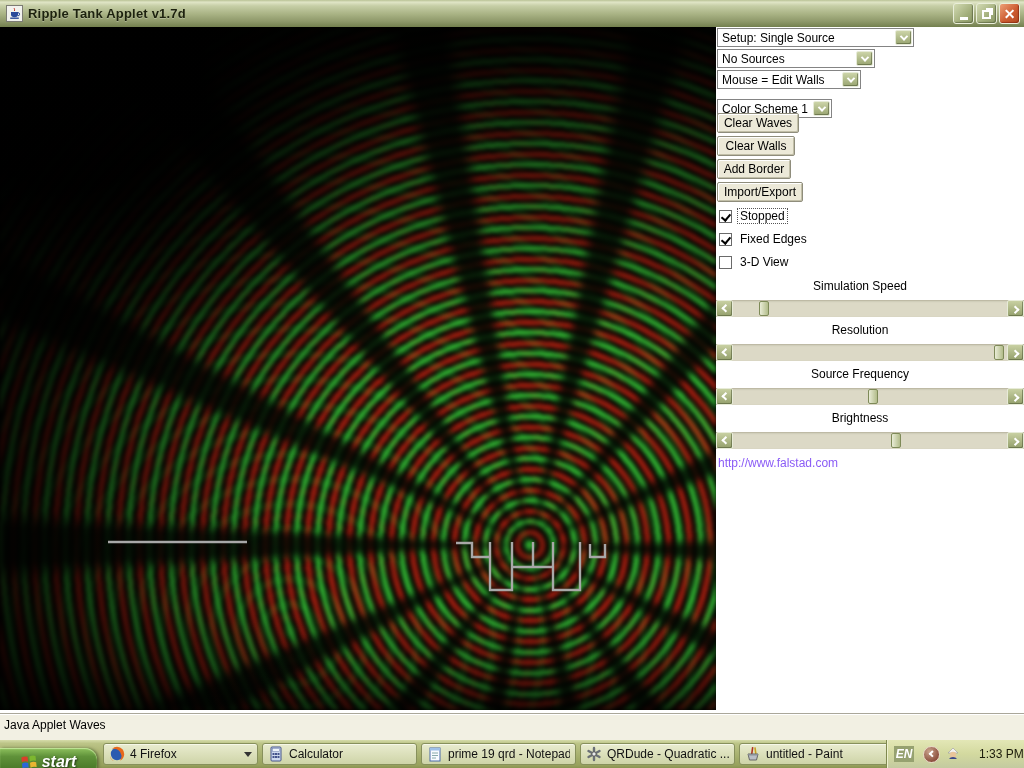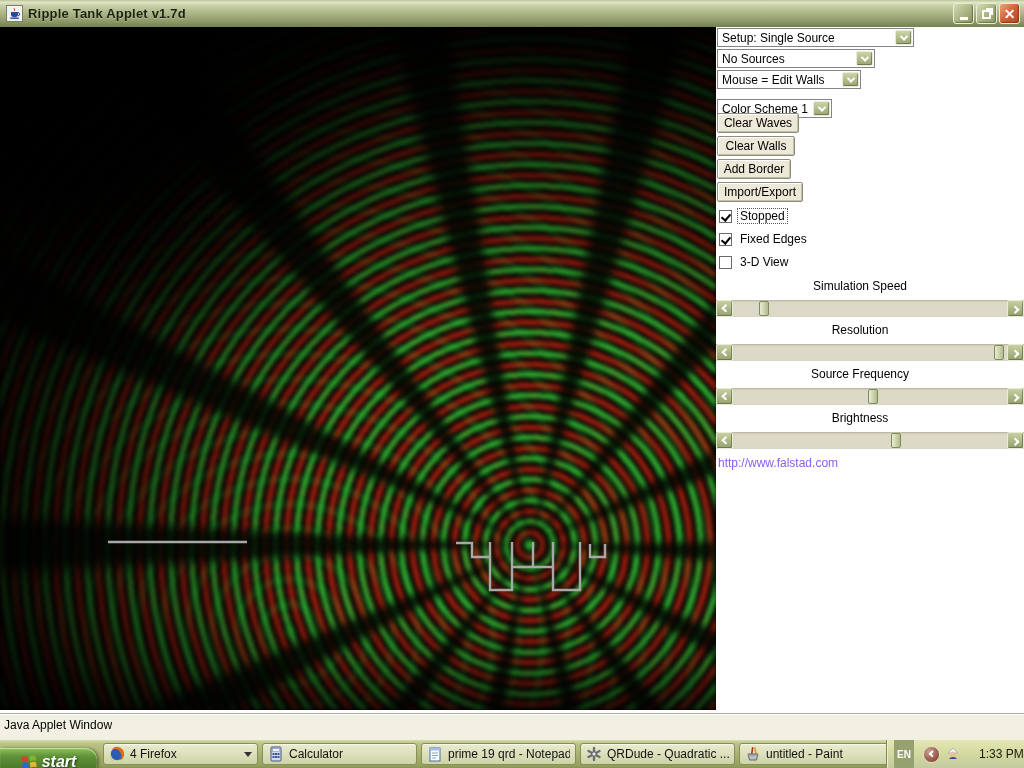--- a/index.html
+++ b/index.html
@@ -105,22 +105,22 @@
     border:1px solid #87905c; box-shadow:inset 0 1px 0 #f6f8e8;
     display:flex; align-items:center; padding:0 5px; gap:5px; font-size:12px; color:#111; }
   .task-label { white-space:nowrap; overflow:hidden; flex:1; }
   .group-arrow { width:0; height:0; border-left:4px solid transparent; border-right:4px solid transparent;
     border-top:5px solid #333; }
   .ticon { width:16px; height:16px; flex:0 0 16px; }
   #tray { position:absolute; left:886px; top:0; width:138px; height:28px;
     background:linear-gradient(180deg,#e3e7b6 0%,#d3d99f 50%,#c3caa0 100%);
     border-left:1px solid #7f884f; box-shadow:inset 1px 0 0 #eef1cf;
     display:flex; align-items:center; }
-  #lang-box { margin-left:7px; width:20px; height:28px; background:#96a170; color:#fff;
-    font-size:10px; font-weight:bold; display:flex; align-items:center; justify-content:center; }
+  #lang-box { margin-left:7px; width:20px; height:16px; background:#96a170; color:#fff;
+    font-size:12px; font-weight:bold; display:flex; align-items:center; justify-content:center;font-style:italic; }
   #tray-chevron { margin-left:9px; width:17px; height:17px; border-radius:50%;
     background:radial-gradient(circle at 35% 30%, #c9a28c, #8e5240 70%, #7a4534);
     border:1px solid #e8d8c8; display:flex; align-items:center; justify-content:center; }
   .chev-tray { width:5px; height:5px; border-left:2px solid #fff; border-bottom:2px solid #fff;
     transform:rotate(45deg) translate(0,-1px); }
   #tray-app { margin-left:5px; width:16px; height:16px; }
   #clock { margin-left:18px; font-size:12px; color:#1a1a0a; }
 </style>
 </head>
 <body>
@@ -250,21 +250,21 @@
         <span class="sb-arrow right">
             <span class="chev-r"></span>
           </span>
       </div>
 
       <div id="panel-link" style="top:429px;">http://www.falstad.com</div>
     </div>
   </div>
 
   <div id="statusbar">
-    <span>Java Applet Window</span>
+    <span>Java Applet Waves</span>
   </div>
 
   <div id="taskbar">
     <div id="start-btn">
       <svg class="ticon" width="18" height="18" viewBox="0 0 18 18">
         <g transform="rotate(-6 9 9)">
           <path d="M1 3 q3.5 -1.5 7 0 v5.5 q-3.5 -1.5 -7 0 z" fill="#d93f2a"></path>
           <path d="M10 3 q3.5 -1.5 7 0 v5.5 q-3.5 -1.5 -7 0 z" fill="#7db72f"></path>
           <path d="M1 10 q3.5 -1.5 7 0 v5.5 q-3.5 -1.5 -7 0 z" fill="#2a66d9"></path>
           <path d="M10 10 q3.5 -1.5 7 0 v5.5 q-3.5 -1.5 -7 0 z" fill="#e8b532"></path>

